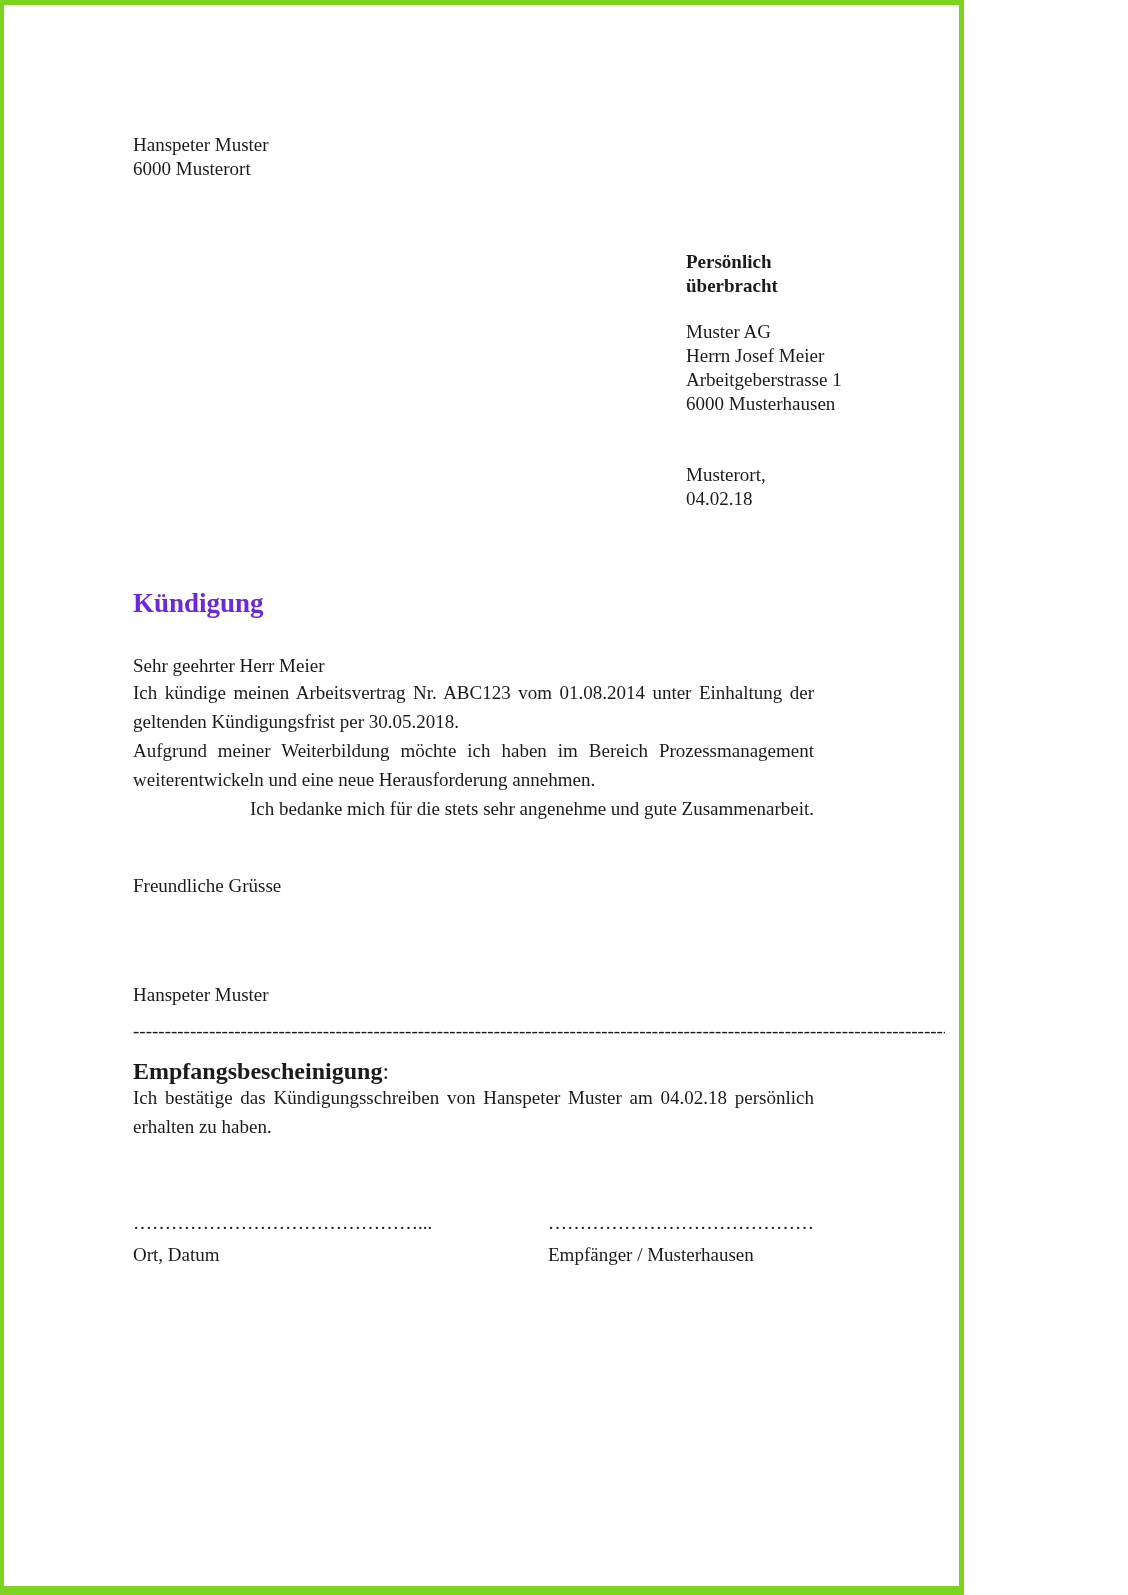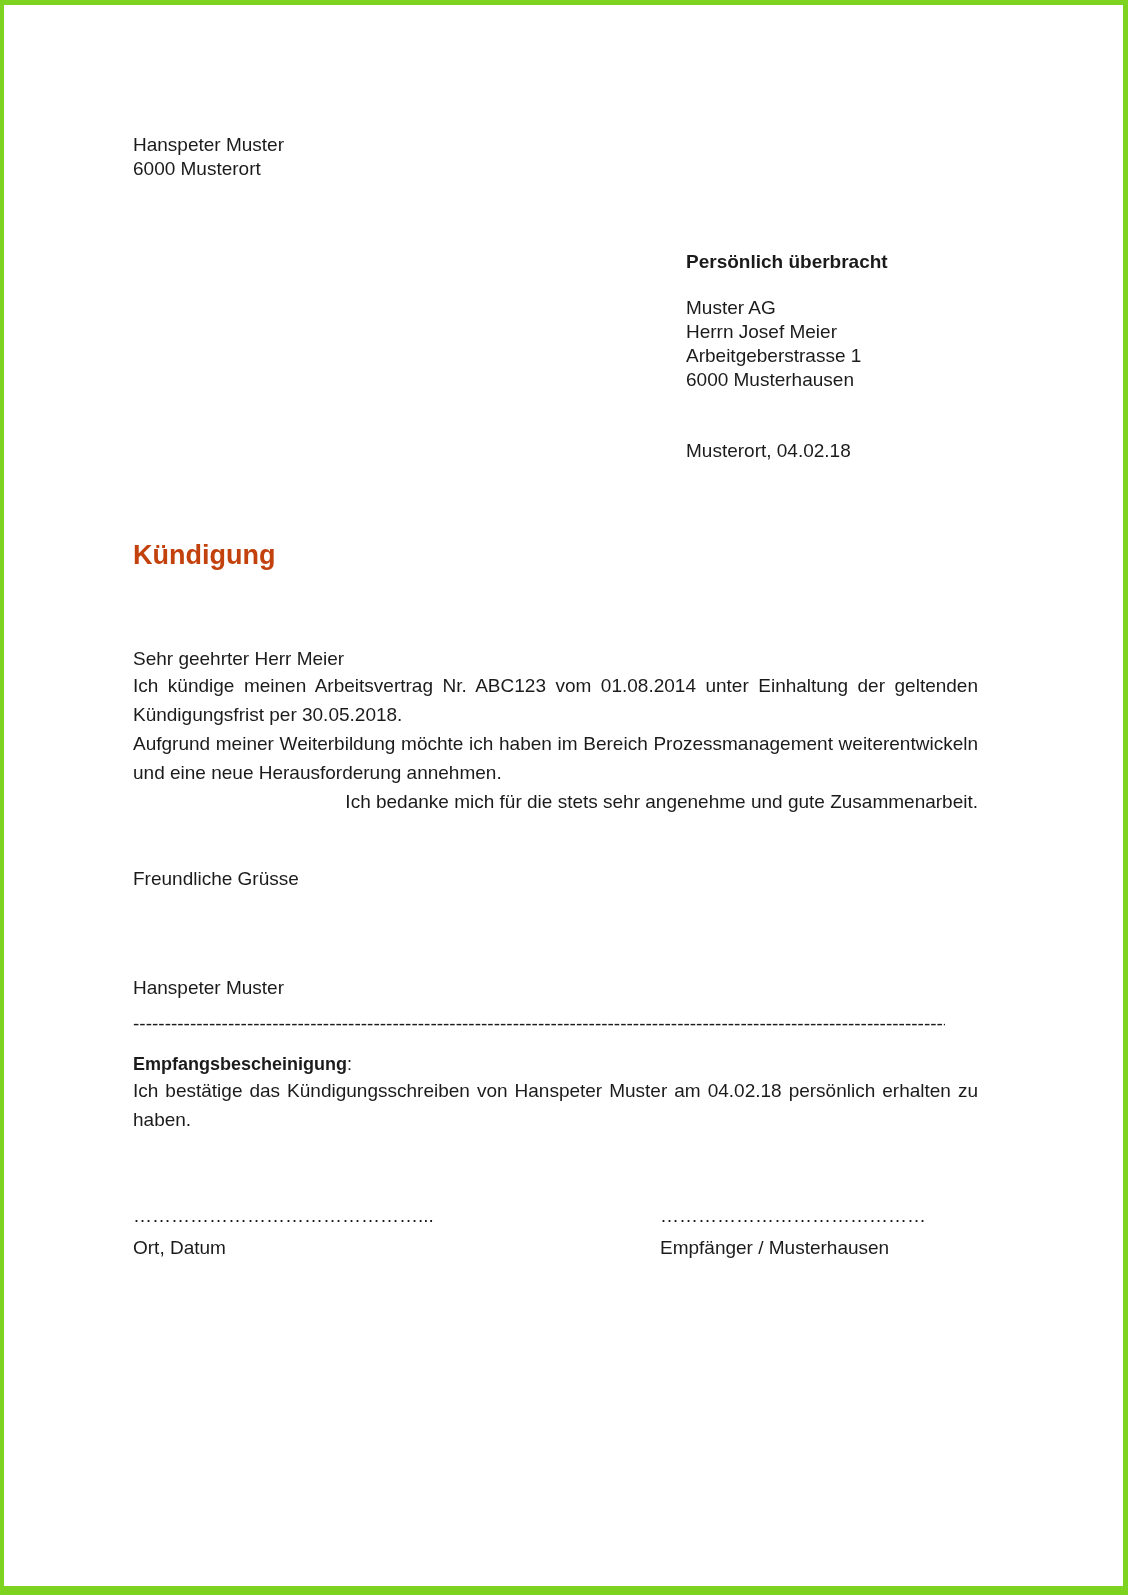--- a/index.html
+++ b/index.html
@@ -1,63 +1,63 @@
 <!DOCTYPE html>
 <html><head>
 <meta charset="utf-8">
 <style>
   * { margin: 0; padding: 0; box-sizing: border-box; }
   html, body { background: #ffffff; }
   .page {
     position: relative;
-    width: 1128px;
+    width: 964px;
     height: 1595px;
     background: #ffffff;
     border-style: solid;
     border-color: #7ED321;
     border-width: 5px 5px 9px 4px;
-    font-family: Liberation Sans, sans-serif;
+    font-family: Liberation Serif, serif;
     color: #1b1b1b;
     overflow: hidden;
   }
   .content {
     position: relative;
     padding: 128px 145px 0 129px; 
     font-size: 19px;
     line-height: 24px;
   }
   .addr-block div { white-space: nowrap; }
   .right-col { margin-left: 553px; }
   .delivery-note { margin-top: 69px; font-weight: bold; }
   .recipient { margin-top: 22px; }
   .date-line { margin-top: 47px; }
   .letter-title {
     margin-top: 76px;
     font-size: 27px;
     line-height: 32px;
     font-weight: bold;
-    color: #c2410c;
+    color: #6d28d9;
   }
-  .salutation { margin-top: 76px; }
+  .salutation { margin-top: 35px; }
   .para {
     line-height: 29px;
     text-align: justify;
   }
   .para.no-justify { text-align: right; }
   .closing { margin-top: 51px; }
   .signature-name { margin-top: 85px; }
   .separator {
     margin-top: 14px;
     width: 812px;
     white-space: nowrap;
     overflow: hidden;
     line-height: 20px;
     letter-spacing: 0;
   }
-  .receipt-heading { margin-top: 18px; font-size: 18px; }
+  .receipt-heading { margin-top: 18px; font-size: 24px; }
   .receipt-heading .hw { font-weight: bold; }
   .receipt-body { line-height: 29px; text-align: justify; }
   .sig-row {
     margin-top: 70px;
     display: flex;
     align-items: flex-start;
   }
   .sig-cell-left { width: 527px; }
   .sig-cell-right { width: 318px; }
   .dots { white-space: nowrap; overflow: hidden; line-height: 24px; }

